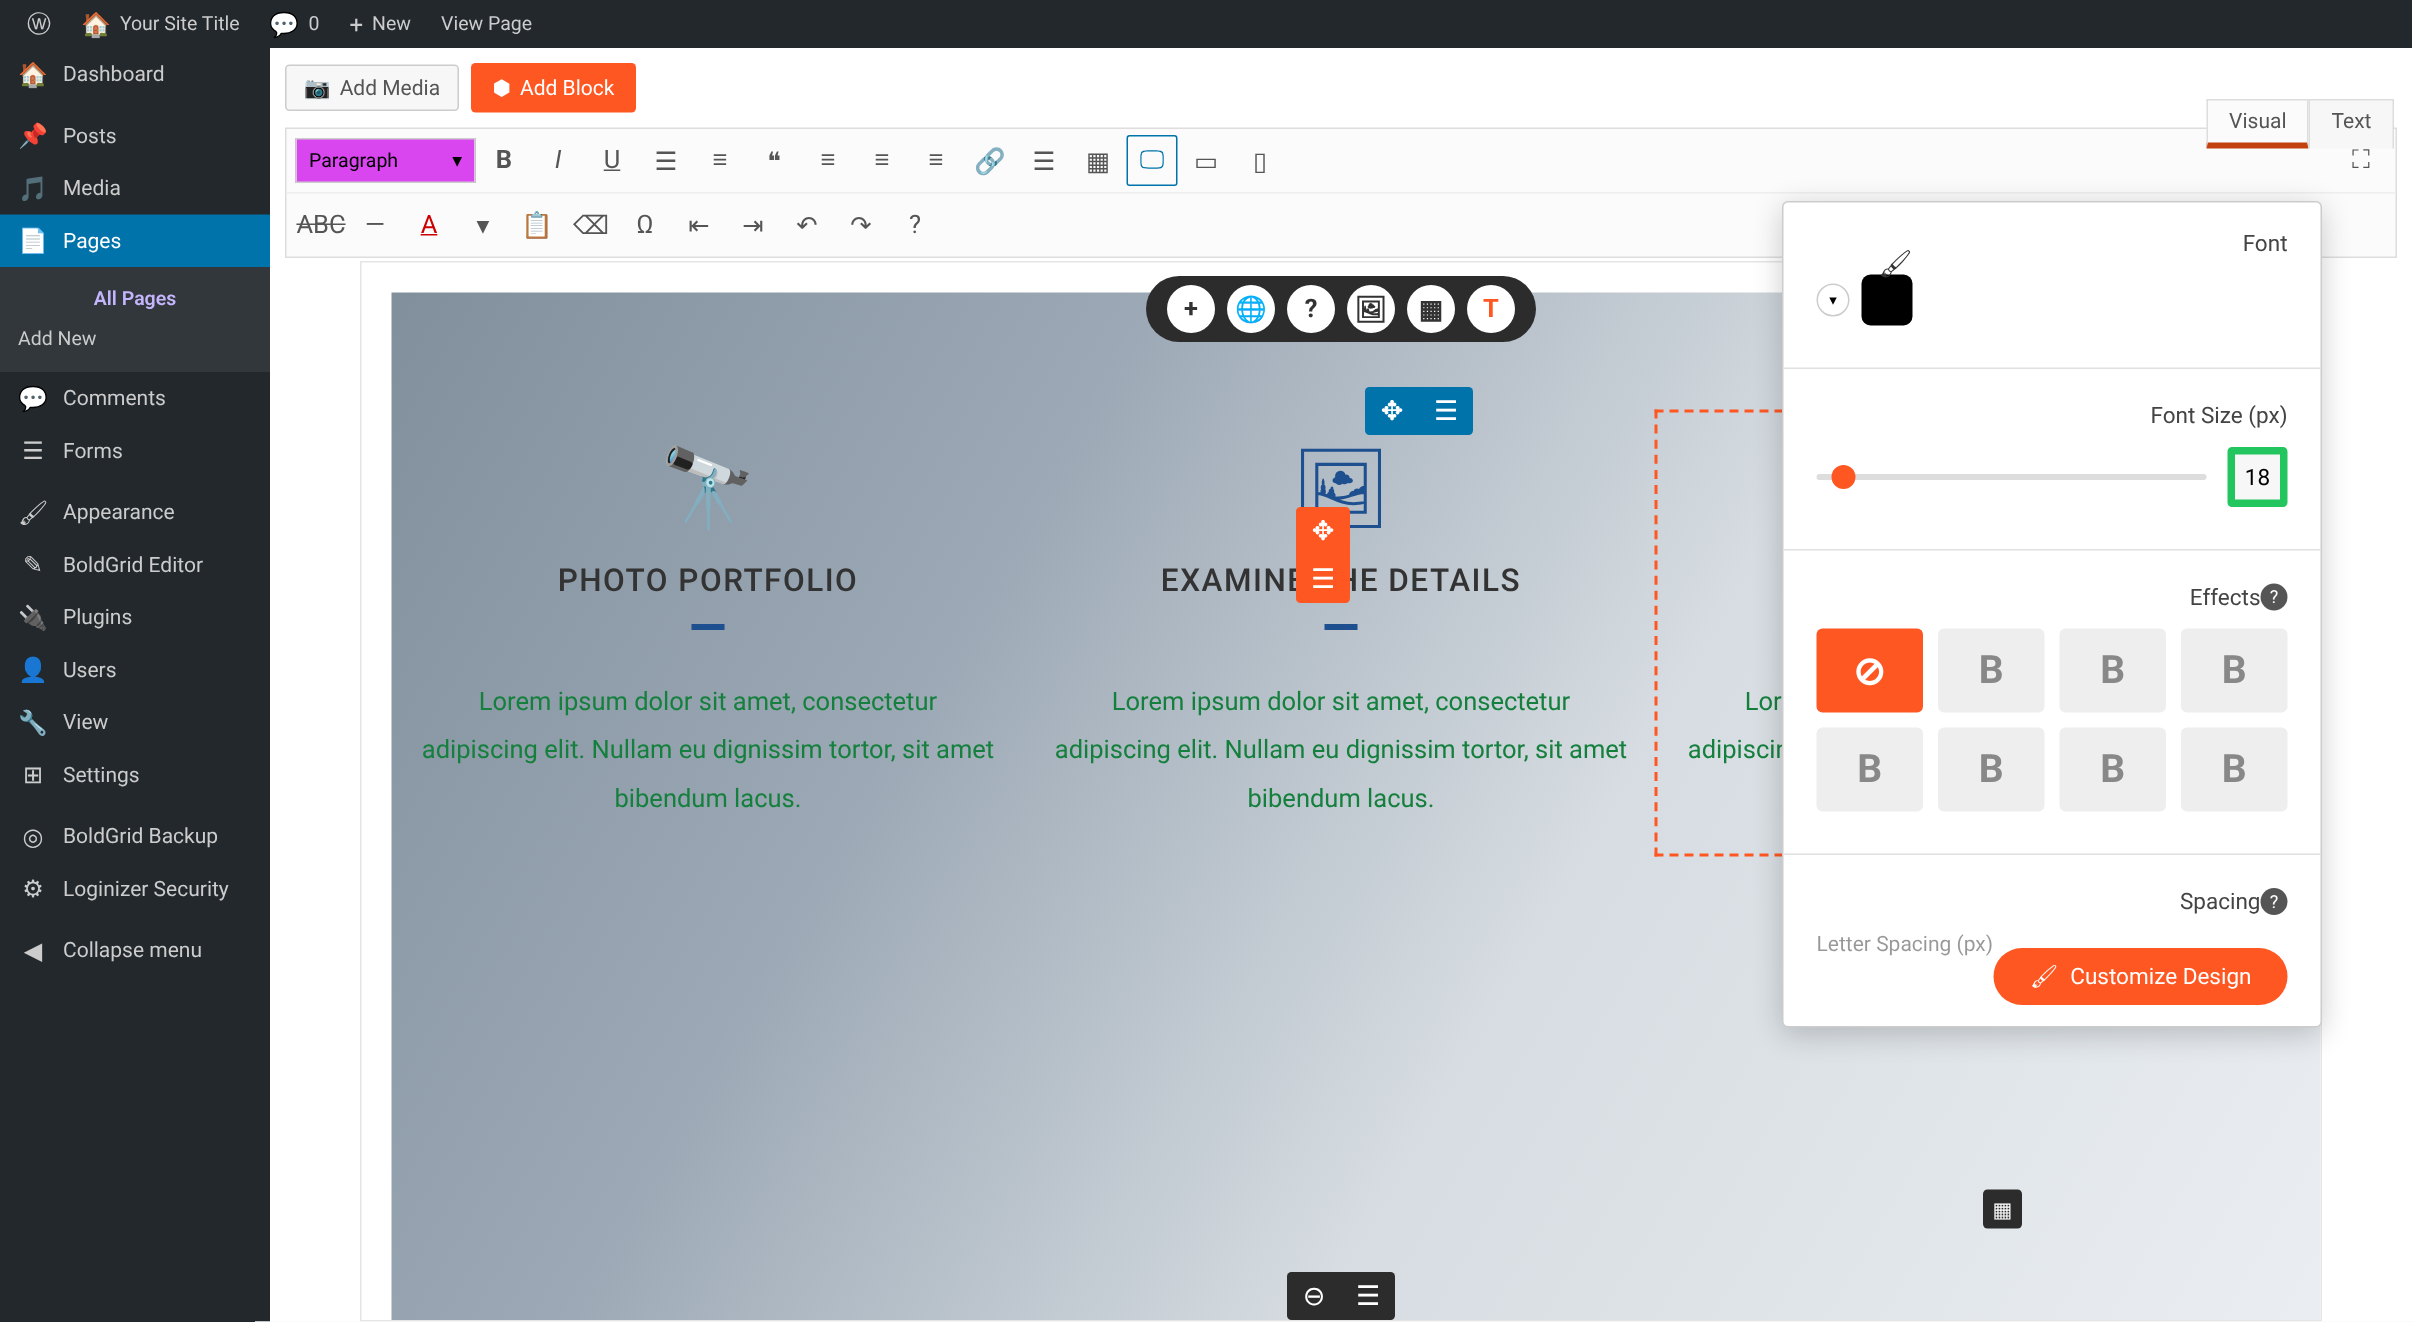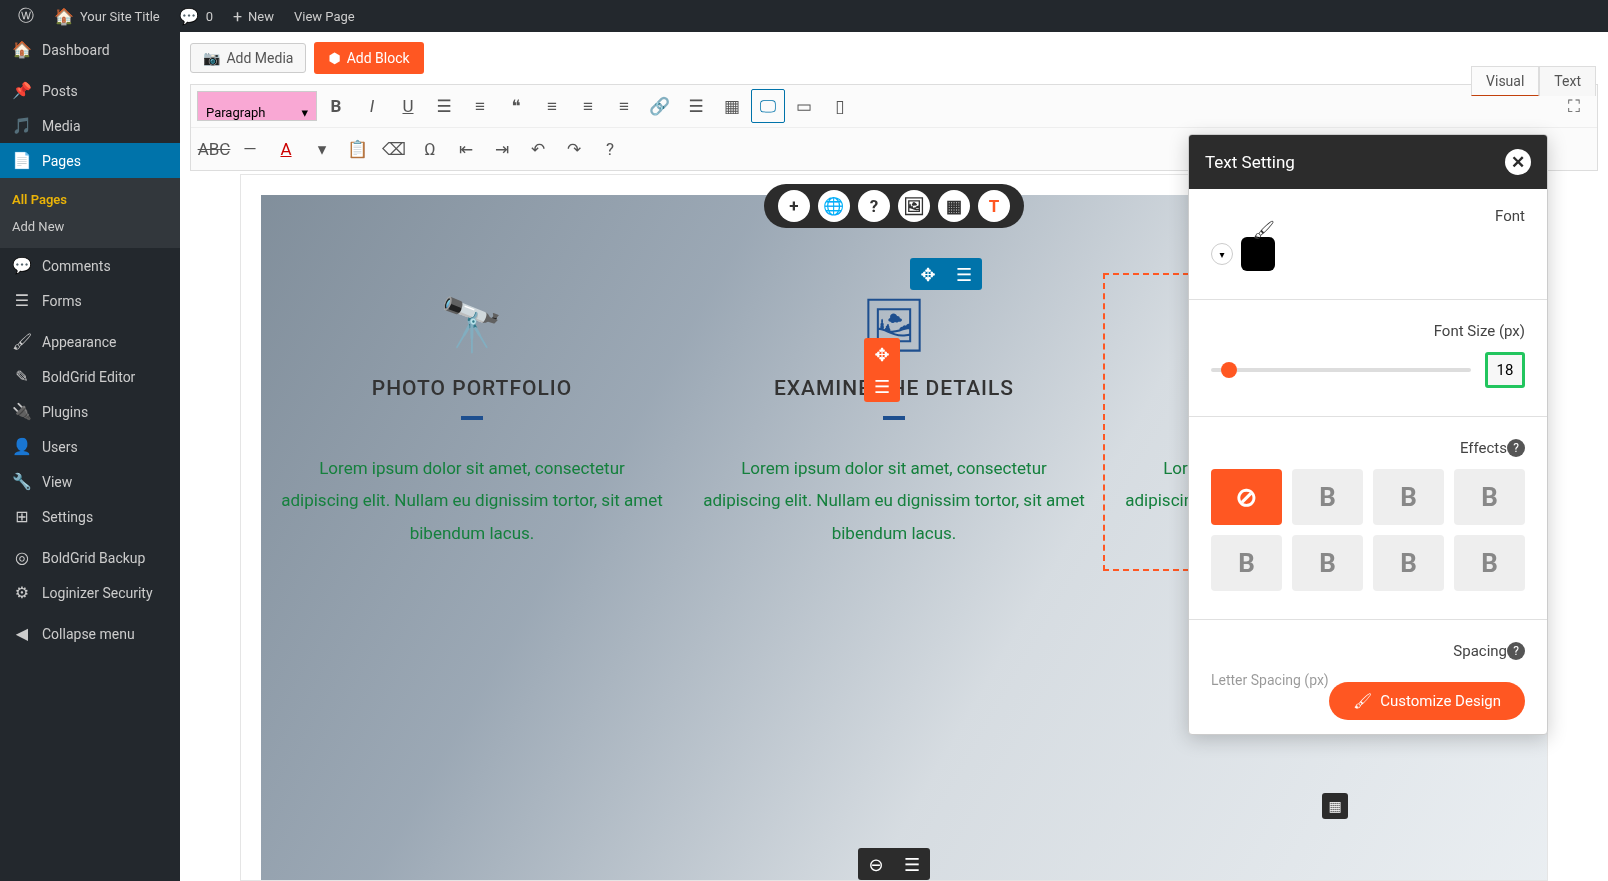--- a/index.html
+++ b/index.html
@@ -10,42 +10,42 @@
 .admin-bar-item { display: flex; align-items: center; padding: 0 10px; height: 32px; cursor: pointer; gap: 6px; }
 .ab-icon { font-size: 16px; }
 
 
 .sidebar { position: absolute; left: 0; top: 32px; width: 180px; background: #23282d; height: calc(100% - 32px); color: #eee; }
 .sidebar-item { display: flex; align-items: center; padding: 8px 12px; font-size: 14px; cursor: pointer; gap: 10px; color: #ccc; position: relative; }
 .sidebar-item.active { background: #0073aa; color: #fff; }
 .sidebar-item.active::after { content: ""; position: absolute; right: -8px; top: 50%; transform: translateY(-50%); border: 8px solid transparent; border-right-color: #f1f1f1; }
 .sidebar-sub { background: #32373c; padding: 8px 0; }
 .sidebar-sub-item { padding: 6px 12px; font-size: 13px; color: #ccc; cursor: pointer; }
-.sidebar-sub-item.current { color: #eab308; font-weight: 600; }
+.sidebar-sub-item.current { color: #c4b5fd; font-weight: 600; text-align: center; }
 .sidebar-icon { width: 20px; text-align: center; font-size: 16px; }
 .sidebar-sep { height: 6px; }
 
 
 .main { position: absolute; left: 180px; top: 32px; right: 0; bottom: 0; background: #fff; }
 
 
 .ed-header { display: flex; align-items: center; padding: 10px 10px 0 10px; gap: 8px; }
 .btn-media { background: #f7f7f7; border: 1px solid #ccc; padding: 6px 12px; border-radius: 3px; font-size: 14px; color: #555; display: flex; align-items: center; gap: 6px; cursor: pointer; }
 .btn-block { background: #ff5722; color: #fff; border: none; padding: 8px 14px; border-radius: 3px; font-size: 14px; display: flex; align-items: center; gap: 6px; cursor: pointer; }
 
 
 .ed-tabs { position: absolute; right: 12px; top: 34px; display: flex; }
 .ed-tab { padding: 6px 14px; font-size: 14px; color: #555; border: 1px solid #ddd; border-bottom: none; background: #f7f7f7; cursor: pointer; }
-.ed-tab.active { background: #fbfbfb; border-bottom: 1px solid #c2410c; }
+.ed-tab.active { background: #fbfbfb; border-bottom: 4px solid #c2410c; }
 
 
 .toolbar { border: 1px solid #ddd; margin: 10px; background: #fbfbfb; }
 .tb-row { display: flex; align-items: center; padding: 4px 6px; gap: 2px; border-bottom: 1px solid #eee; }
 .tb-row:last-child { border-bottom: none; }
-.tb-sel { width: 120px; height: 30px; border: 1px solid #ccc; padding: 0 8px; font-size: 13px; background: #f9a8d4; display: flex; align-items: flex-end; justify-content: space-between; cursor: pointer; }
+.tb-sel { width: 120px; height: 30px; border: 1px solid #ccc; padding: 0 8px; font-size: 13px; background: #d946ef; display: flex; align-items: center; justify-content: space-between; cursor: pointer; }
 .tb-btn { width: 34px; height: 34px; display: flex; align-items: center; justify-content: center; color: #555; font-size: 17px; cursor: pointer; border-radius: 2px; }
 .tb-btn.active { color: #0073aa; border: 1px solid #0073aa; }
 .tb-expand { margin-left: auto; }
 
 
 .canvas { position: absolute; left: 60px; right: 60px; top: 142px; bottom: 0; background: #fff; border: 1px solid #e5e5e5; overflow: hidden; }
 .canvas-bg { position: absolute; inset: 20px 0 0 20px; background: linear-gradient(120deg, #6b7b8a 0%, #8a99a8 30%, #cfd6dc 60%, #e6ebef 100%); opacity: 0.85; }
 .canvas-inner { position: relative; display: flex; gap: 0; padding: 100px 20px 60px 20px; }
 .feat { flex: 1; text-align: center; padding: 20px; color: #444; }
 .feat-icon { font-size: 52px; color: #1e4f8f; margin-bottom: 20px; }
@@ -76,21 +76,21 @@
 .panel-lbl { font-size: 15px; color: #444; margin-bottom: 12px; display: flex; justify-content: flex-end; align-items: center; }
 .panel-help { width: 18px; height: 18px; border-radius: 50%; background: #555; color: #fff; font-size: 12px; display: flex; align-items: center; justify-content: center; }
 .font-row { display: flex; align-items: center; gap: 8px; }
 .font-sel { flex: 1; border: 1px solid #ccc; border-radius: 3px; padding: 6px 10px; font-size: 18px; display: flex; align-items: center; }
 .font-drop { width: 22px; height: 22px; border: 1px solid #ccc; border-radius: 50%; display: flex; align-items: center; justify-content: center; cursor: pointer; font-size: 10px; }
 .color-sw { width: 34px; height: 34px; background: #000; border-radius: 6px; cursor: pointer; position: relative; }
 .brush-ic { position: absolute; top: -18px; right: 0; font-size: 18px; color: #333; }
 .slider-row { display: flex; align-items: center; gap: 14px; }
 .slider { flex: 1; height: 4px; background: #ddd; position: relative; border-radius: 2px; }
 .slider-thumb { position: absolute; left: 10px; top: -6px; width: 16px; height: 16px; border-radius: 50%; background: #ff5722; cursor: pointer; }
-.slider-val { width: 40px; padding: 6px; border: 3px solid #22c55e; text-align: center; font-size: 15px; background: #f7f7f7; border-radius: 3px; }
+.slider-val { width: 40px; padding: 6px; border: 5px solid #22c55e; text-align: center; font-size: 15px; background: #f7f7f7; border-radius: 3px; }
 .fx-grid { display: grid; grid-template-columns: repeat(4, 1fr); gap: 10px; }
 .fx-cell { height: 56px; background: #eee; border-radius: 4px; display: flex; align-items: center; justify-content: center; font-size: 26px; font-weight: bold; color: #888; cursor: pointer; }
 .fx-cell.sel { background: #ff5722; color: #fff; }
 .panel-divider { border-top: 1px solid #e0e0e0; margin: 0 -22px 22px; }
 .panel-cta { position: absolute; bottom: 14px; right: 22px; background: #ff5722; color: #fff; border-radius: 22px; padding: 10px 24px; font-size: 15px; cursor: pointer; display: flex; align-items: center; gap: 8px; }
 .add-below { position: absolute; bottom: 62px; right: 260px; width: 26px; height: 26px; background: #2c2c2c; color: #fff; display: flex; align-items: center; justify-content: center; border-radius: 3px; cursor: pointer; font-size: 14px; }
 </style>
 </head>
 <body>
 
@@ -294,24 +294,20 @@
     <div class="bh-btn">✥</div>
     <div class="bh-btn">☰</div>
   </div>
 
   <div class="block-handle-v" style="left:684px; top:306px;">
     <div class="bh-btn">✥</div>
     <div class="bh-btn">☰</div>
   </div>
 
   <div class="panel">
-    <div class="panel-hdr">
-      <span>Text Setting</span>
-      <div class="panel-close">✕</div>
-    </div>
     <div class="panel-body">
       <div class="panel-sec">
         <div class="panel-lbl">
             <span>Font</span>
           </div>
         <div class="font-row">
           <div class="font-drop">▾</div>
           <div class="color-sw">
               <span class="brush-ic">🖌</span>
             </div>

